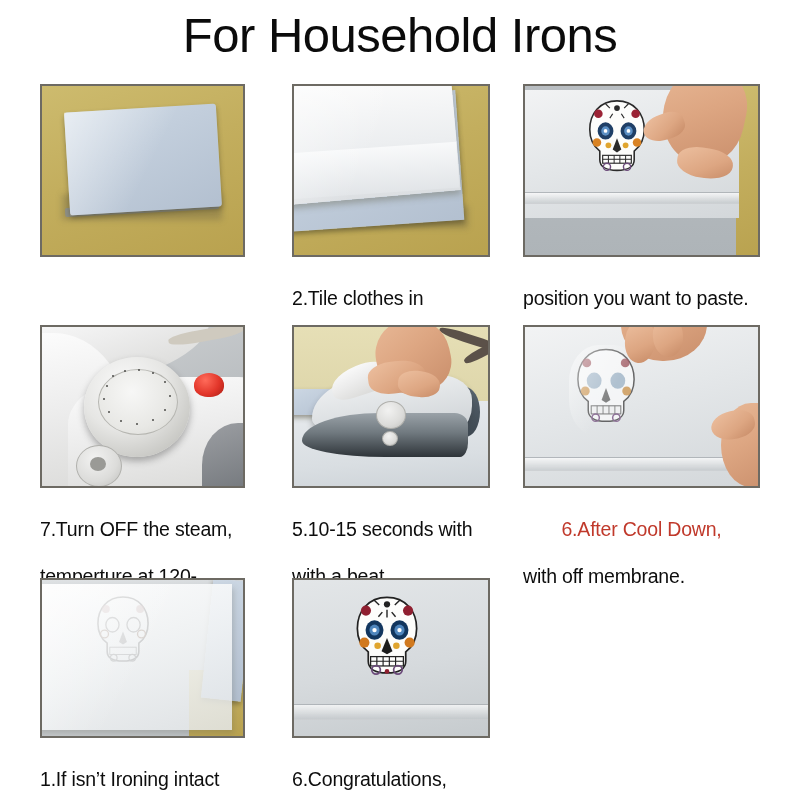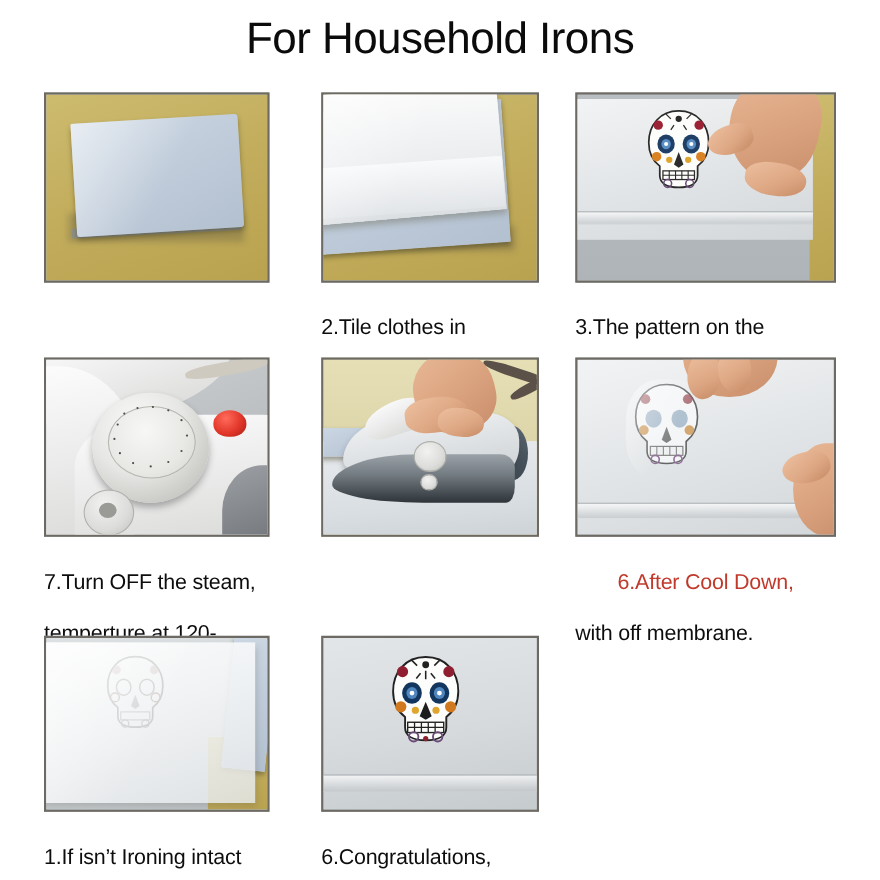--- a/index.html
+++ b/index.html
@@ -9,21 +9,21 @@
     background:#ffffff;
     font-family:"Liberation Sans","DejaVu Sans",sans-serif;
     overflow:hidden;
     position:relative;
   }
   .page{position:relative;width:800px;height:800px;}
 
   .title{
     position:absolute;left:0;top:6px;width:800px;
     text-align:center;
-    font-size:40px;
+    font-size:49px;
     line-height:58px;
     letter-spacing:-0.5px;
     color:#0b0b0b;
     font-weight:400;
   }
 
   
   .grid{position:absolute;left:0;top:84px;width:800px;}
   .row{position:relative;width:800px;}
   .cell{position:absolute;top:0;}
@@ -221,21 +221,20 @@
               <line x1="30" y1="85.5" x2="70" y2="85.5"></line>
             </g>
             <circle cx="36" cy="96" r="5" fill="none" stroke="#6b4a7a" stroke-width="2"></circle>
             <circle cx="64" cy="96" r="5" fill="none" stroke="#6b4a7a" stroke-width="2"></circle>
           </svg>
           <div class="hand" style="left:138px;top:-18px;width:82px;height:96px;border-radius:48% 40% 46% 52%;transform:rotate(12deg);"></div>
           <div class="finger" style="left:118px;top:28px;width:42px;height:26px;border-radius:50% 38% 40% 50%;transform:rotate(-18deg);"></div>
           <div class="finger" style="left:152px;top:62px;width:56px;height:30px;border-radius:42% 46% 48% 46%;transform:rotate(8deg);"></div>
         </div>
         <div class="caption">
-          <span class="l1">3.The pattern on the</span>
           <span class="l2">position you want to paste.</span>
         </div>
       </div>
     </div>
 
     <div class="row" style="height:243px;margin-top:9px;">
 
       <div class="cell" style="left:40px;width:205px;">
         <div class="photo" style="width:205px;height:163px;background:#c9ccce;">
           <div class="scene" style="background:linear-gradient(160deg,#cfd2d4 0%,#b9bdc0 60%,#9ba0a3 100%);"></div>
@@ -278,20 +277,24 @@
           <div class="cord" style="left:168px;top:20px;width:44px;height:9px;transform:rotate(-28deg);"></div>
           <div class="iron-dark" style="left:104px;top:60px;width:82px;height:50px;"></div>
           <div class="iron-body" style="left:18px;top:48px;width:160px;height:68px;"></div>
           <div class="iron-sole" style="left:8px;top:86px;width:166px;height:44px;"></div>
           <div class="iron-shell" style="left:36px;top:38px;width:60px;height:30px;border-radius:60% 40% 20% 30%;transform:rotate(-18deg);"></div>
           <div class="cap-small" style="left:82px;top:74px;width:28px;height:26px;"></div>
           <div class="cap-small" style="left:88px;top:104px;width:14px;height:13px;"></div>
           <div class="hand" style="left:82px;top:-8px;width:74px;height:74px;border-radius:46% 50% 40% 44%;transform:rotate(-12deg);"></div>
           <div class="finger" style="left:74px;top:34px;width:58px;height:32px;border-radius:40% 50% 48% 42%;transform:rotate(-8deg);"></div>
           <div class="finger" style="left:104px;top:44px;width:42px;height:26px;border-radius:44% 48% 46% 42%;transform:rotate(6deg);"></div>
+        </div>
+        <div class="caption">
+          <span class="l1">5.10-15 seconds with</span>
+          <span class="l2">with a beat.</span>
         </div>
       </div>
 
       <div class="cell" style="left:523px;width:237px;">
         <div class="photo" style="width:237px;height:163px;">
           <div class="scene whitecloth"></div>
           <div class="hem" style="left:0;top:130px;width:237px;height:12px;"></div>
           <svg class="skull glossy" viewBox="0 0 100 120" style="left:44px;top:18px;width:74px;height:92px;">
             <path d="M50 4 C26 4 12 22 12 44 C12 58 18 68 26 74 L26 86 C26 95 34 101 50 101 C66 101 74 95 74 86 L74 74 C82 68 88 58 88 44 C88 22 74 4 50 4 Z" fill="#f8f9fa" stroke="#4a4a4a" stroke-width="2"></path>
             <ellipse cx="34" cy="46" rx="10" ry="11" fill="#8fa9bf" opacity=".8"></ellipse>

